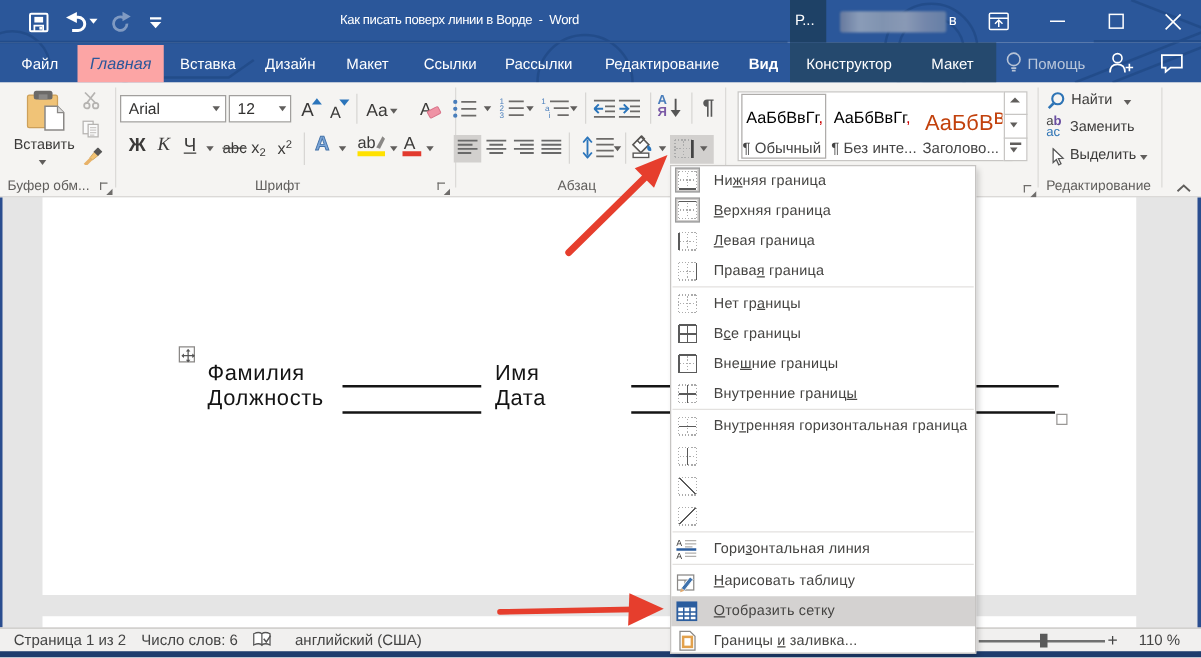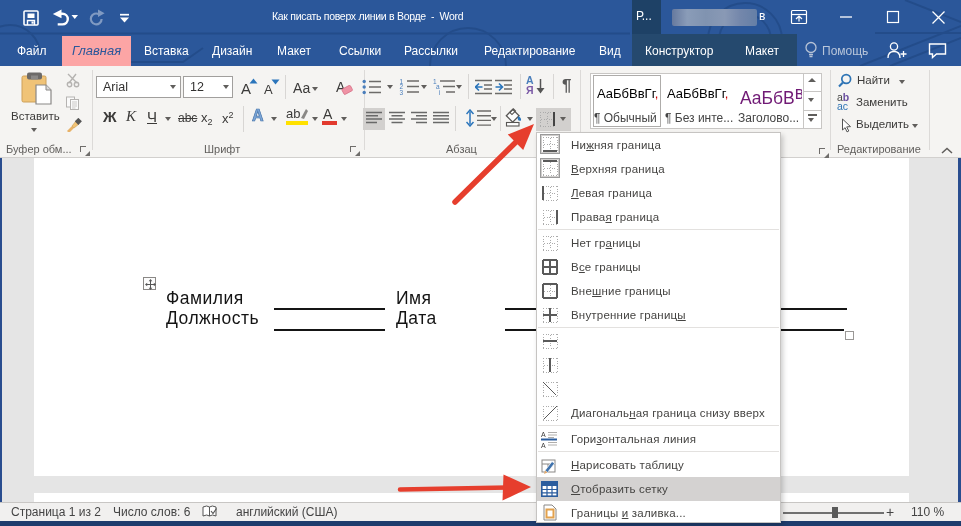--- a/index.html
+++ b/index.html
@@ -116,21 +116,21 @@
 </svg>
 
 <div class="tab" style="left:17px;width:31px;">Файл</div>
 <div id="tab-active">Главная</div>
 <div class="tab" style="left:144px;width:44px;">Вставка</div>
 <div class="tab" style="left:212px;width:41px;">Дизайн</div>
 <div class="tab" style="left:277px;width:39px;">Макет</div>
 <div class="tab" style="left:339px;width:41px;">Ссылки</div>
 <div class="tab" style="left:404px;width:58px;">Рассылки</div>
 <div class="tab" style="left:484px;width:92px;">Редактирование</div>
-<div class="tab" style="left:599px;width:24px;">Вид</div>
+<div class="tab" style="left:599px;width:24px;font-weight:bold;">Вид</div>
 <div class="tab" style="left:645px;width:80px;">Конструктор</div>
 <div class="tab" style="left:745px;width:39px;">Макет</div>
 <div class="tab" style="left:822px;width:50px;color:#b9c6da;">Помощь</div>
 <svg class="abs" width="14" height="18" style="left:804px;top:41px" viewBox="0 0 14 18">
     <g stroke="#b7c3d6" fill="none" stroke-width="1.3">
       <circle cx="7" cy="6.5" r="5"></circle>
       <path d="M5,13.5 h4 M5.5,15.5 h3"></path>
     </g>
   </svg>
 <svg class="abs" width="22" height="18" style="left:886px;top:41px" viewBox="0 0 22 18">
@@ -325,21 +325,21 @@
 <div class="glabel" style="left:446px;">Абзац</div>
 <div class="dlauncher" style="left:545px;top:146px;"></div>
 <div class="gsep" style="left:580px;"></div>
 
 <div class="abs" style="left:590px;top:73px;width:220px;height:56px;background:#fff;border:1px solid #c8c6c4;"></div>
 <div class="abs" style="left:593px;top:75px;width:68px;height:52px;border:1px solid #aeacaa;background:#fff;"></div>
 <div class="abs" style="left:597px;top:86px;font-size:13px;color:#000;">АаБбВвГг<span style="color:#c00;">,</span></div>
 <div class="abs" style="left:594px;top:111px;font-size:12px;color:#444;">¶ Обычный</div>
 <div class="abs" style="left:667px;top:86px;font-size:13px;color:#000;">АаБбВвГг<span style="color:#c00;">,</span></div>
 <div class="abs" style="left:665px;top:111px;font-size:12px;color:#444;">¶ Без инте...</div>
-<div class="abs" style="left:740px;top:83px;font-size:17.5px;color:#701a75;">АаБбВ<span style="display:inline-block;width:7px;overflow:hidden;">в</span></div>
+<div class="abs" style="left:740px;top:83px;font-size:17.5px;color:#c2410c;">АаБбВ<span style="display:inline-block;width:7px;overflow:hidden;">в</span></div>
 <div class="abs" style="left:738px;top:111px;font-size:12px;color:#444;">Заголово...</div>
 <div class="abs" style="left:803px;top:73px;width:19px;height:56px;border:1px solid #c8c6c4;background:#fff;"></div>
 <div class="abs" style="left:803px;top:91px;width:19px;height:1px;background:#c8c6c4;"></div>
 <div class="abs" style="left:803px;top:110px;width:19px;height:1px;background:#c8c6c4;"></div>
 <div class="abs" style="left:808px;top:78px;width:0;height:0;border-left:4px solid transparent;border-right:4px solid transparent;border-bottom:4.5px solid #605e5c;"></div>
 <div class="caret" style="left:808px;top:98px;"></div>
 <div class="abs" style="left:808px;top:114px;width:9px;height:1.5px;background:#605e5c;"></div>
 <div class="caret" style="left:808px;top:118px;"></div>
 <div class="dlauncher" style="left:819px;top:148px;"></div>
 <div class="gsep" style="left:830px;"></div>
@@ -479,20 +479,21 @@
     <span class="mt">Внутренние границ<u>ы</u></span>
   </div>
 <div class="msep" style="top:327px;"></div>
 <div class="mi" style="top:329px;">
     <svg width="16" height="16" style="left:5px;top:4px">
       <g class="dot">
         <path d="M1,1 h14 M1,15 h14 M1,1 v14 M15,1 v14 M8,2 v12"></path>
       </g>
       <path d="M1,8 h14" class="sol"></path>
     </svg>
+    <span class="mt">Вну<u>т</u>ренняя горизонтальная граница</span>
   </div>
 <div class="mi" style="top:353px;">
     <svg width="16" height="16" style="left:5px;top:4px">
       <g class="dot">
         <path d="M1,1 h14 M1,15 h14 M1,1 v14 M15,1 v14 M2,8 h12"></path>
       </g>
       <path d="M8,1 v14" class="sol"></path>
     </svg>
   </div>
 <div class="mi" style="top:377px;">
@@ -503,21 +504,20 @@
       <path d="M1.5,1.5 L14.5,14.5" class="sol"></path>
     </svg>
   </div>
 <div class="mi" style="top:401px;">
     <svg width="16" height="16" style="left:5px;top:4px">
       <g class="dot">
         <path d="M1,1 h14 M1,15 h14 M1,1 v14 M15,1 v14"></path>
       </g>
       <path d="M1.5,14.5 L14.5,1.5" class="sol"></path>
     </svg>
-    <span class="mt">Диагональ<u>н</u>ая граница снизу вверх</span>
   </div>
 <div class="msep" style="top:425px;"></div>
 <div class="mi" style="top:427px;">
     <svg width="17" height="17" style="left:4px;top:4px">
       <text x="0" y="6" font-size="7" fill="#3b3a39" font-family="Liberation Sans">А</text>
       <path d="M7,1.5 h9 M7,4 h9 M7,6.5 h6" stroke="#b0aeac"></path>
       <path d="M0,8.5 h16" stroke="#2b5d9e" stroke-width="2"></path>
       <text x="0" y="16.5" font-size="7" fill="#3b3a39" font-family="Liberation Sans">А</text>
       <path d="M7,11.5 h9 M7,14 h9" stroke="#b0aeac"></path>
     </svg>

